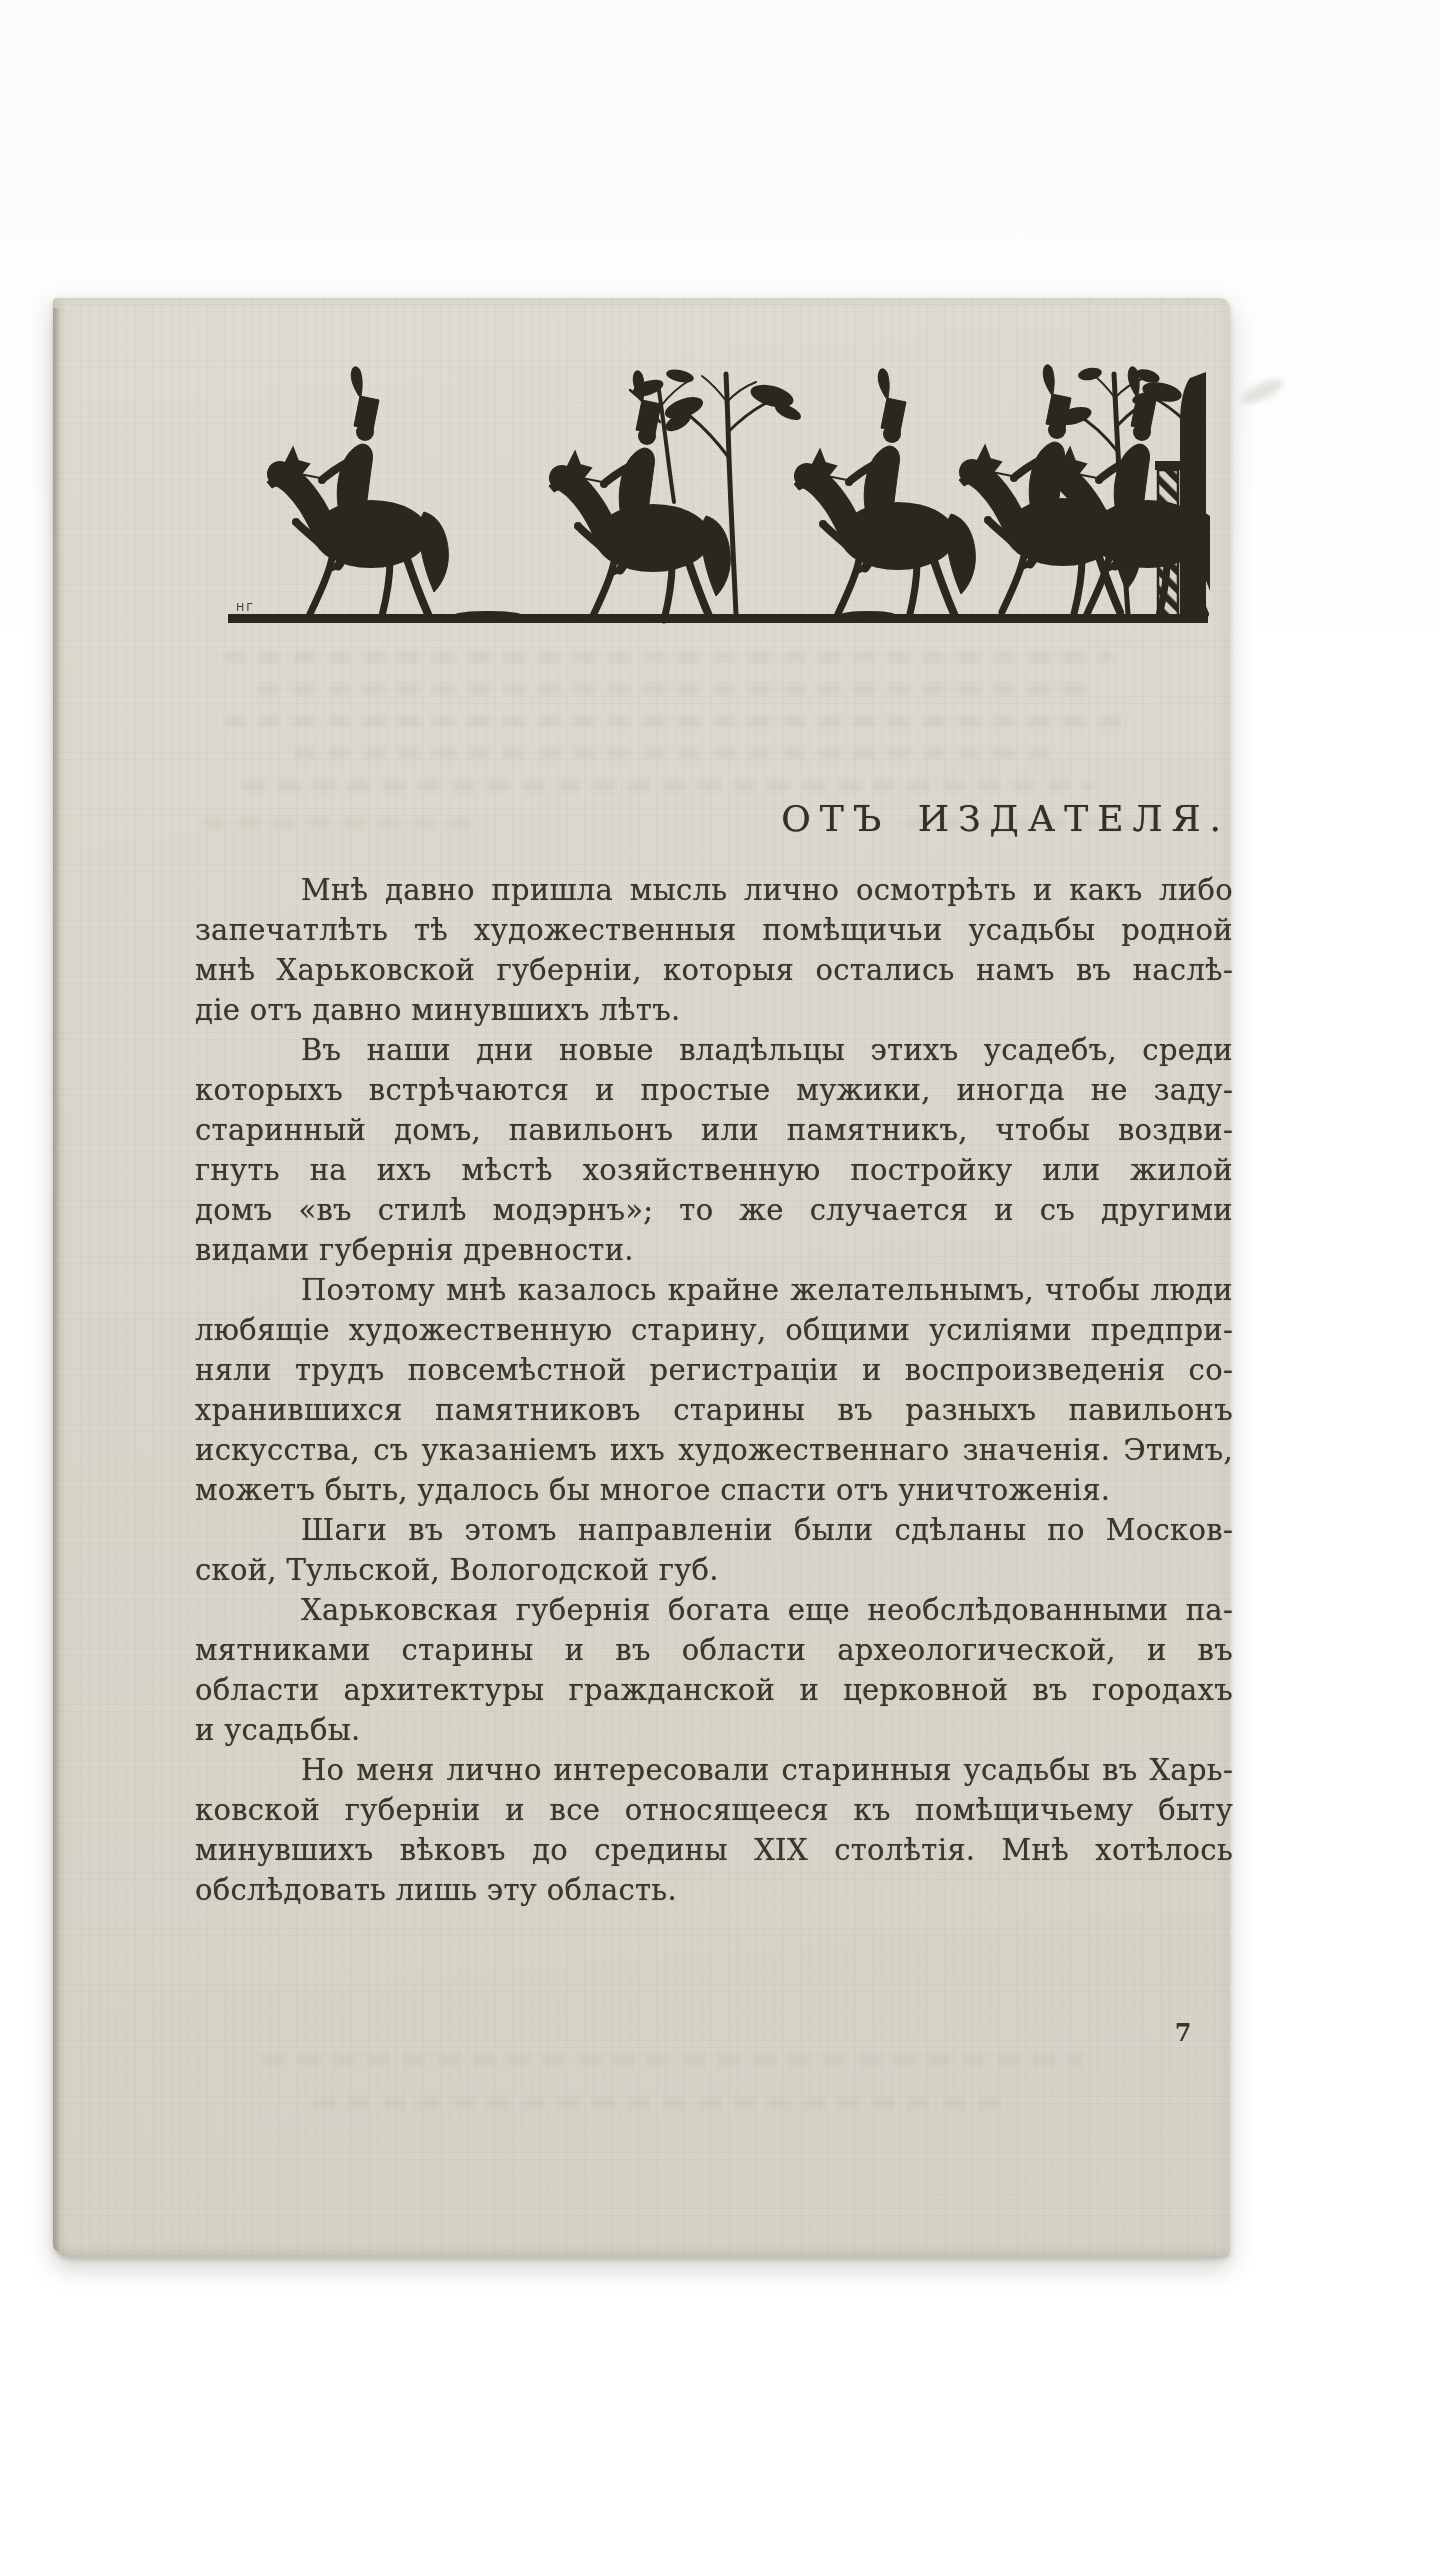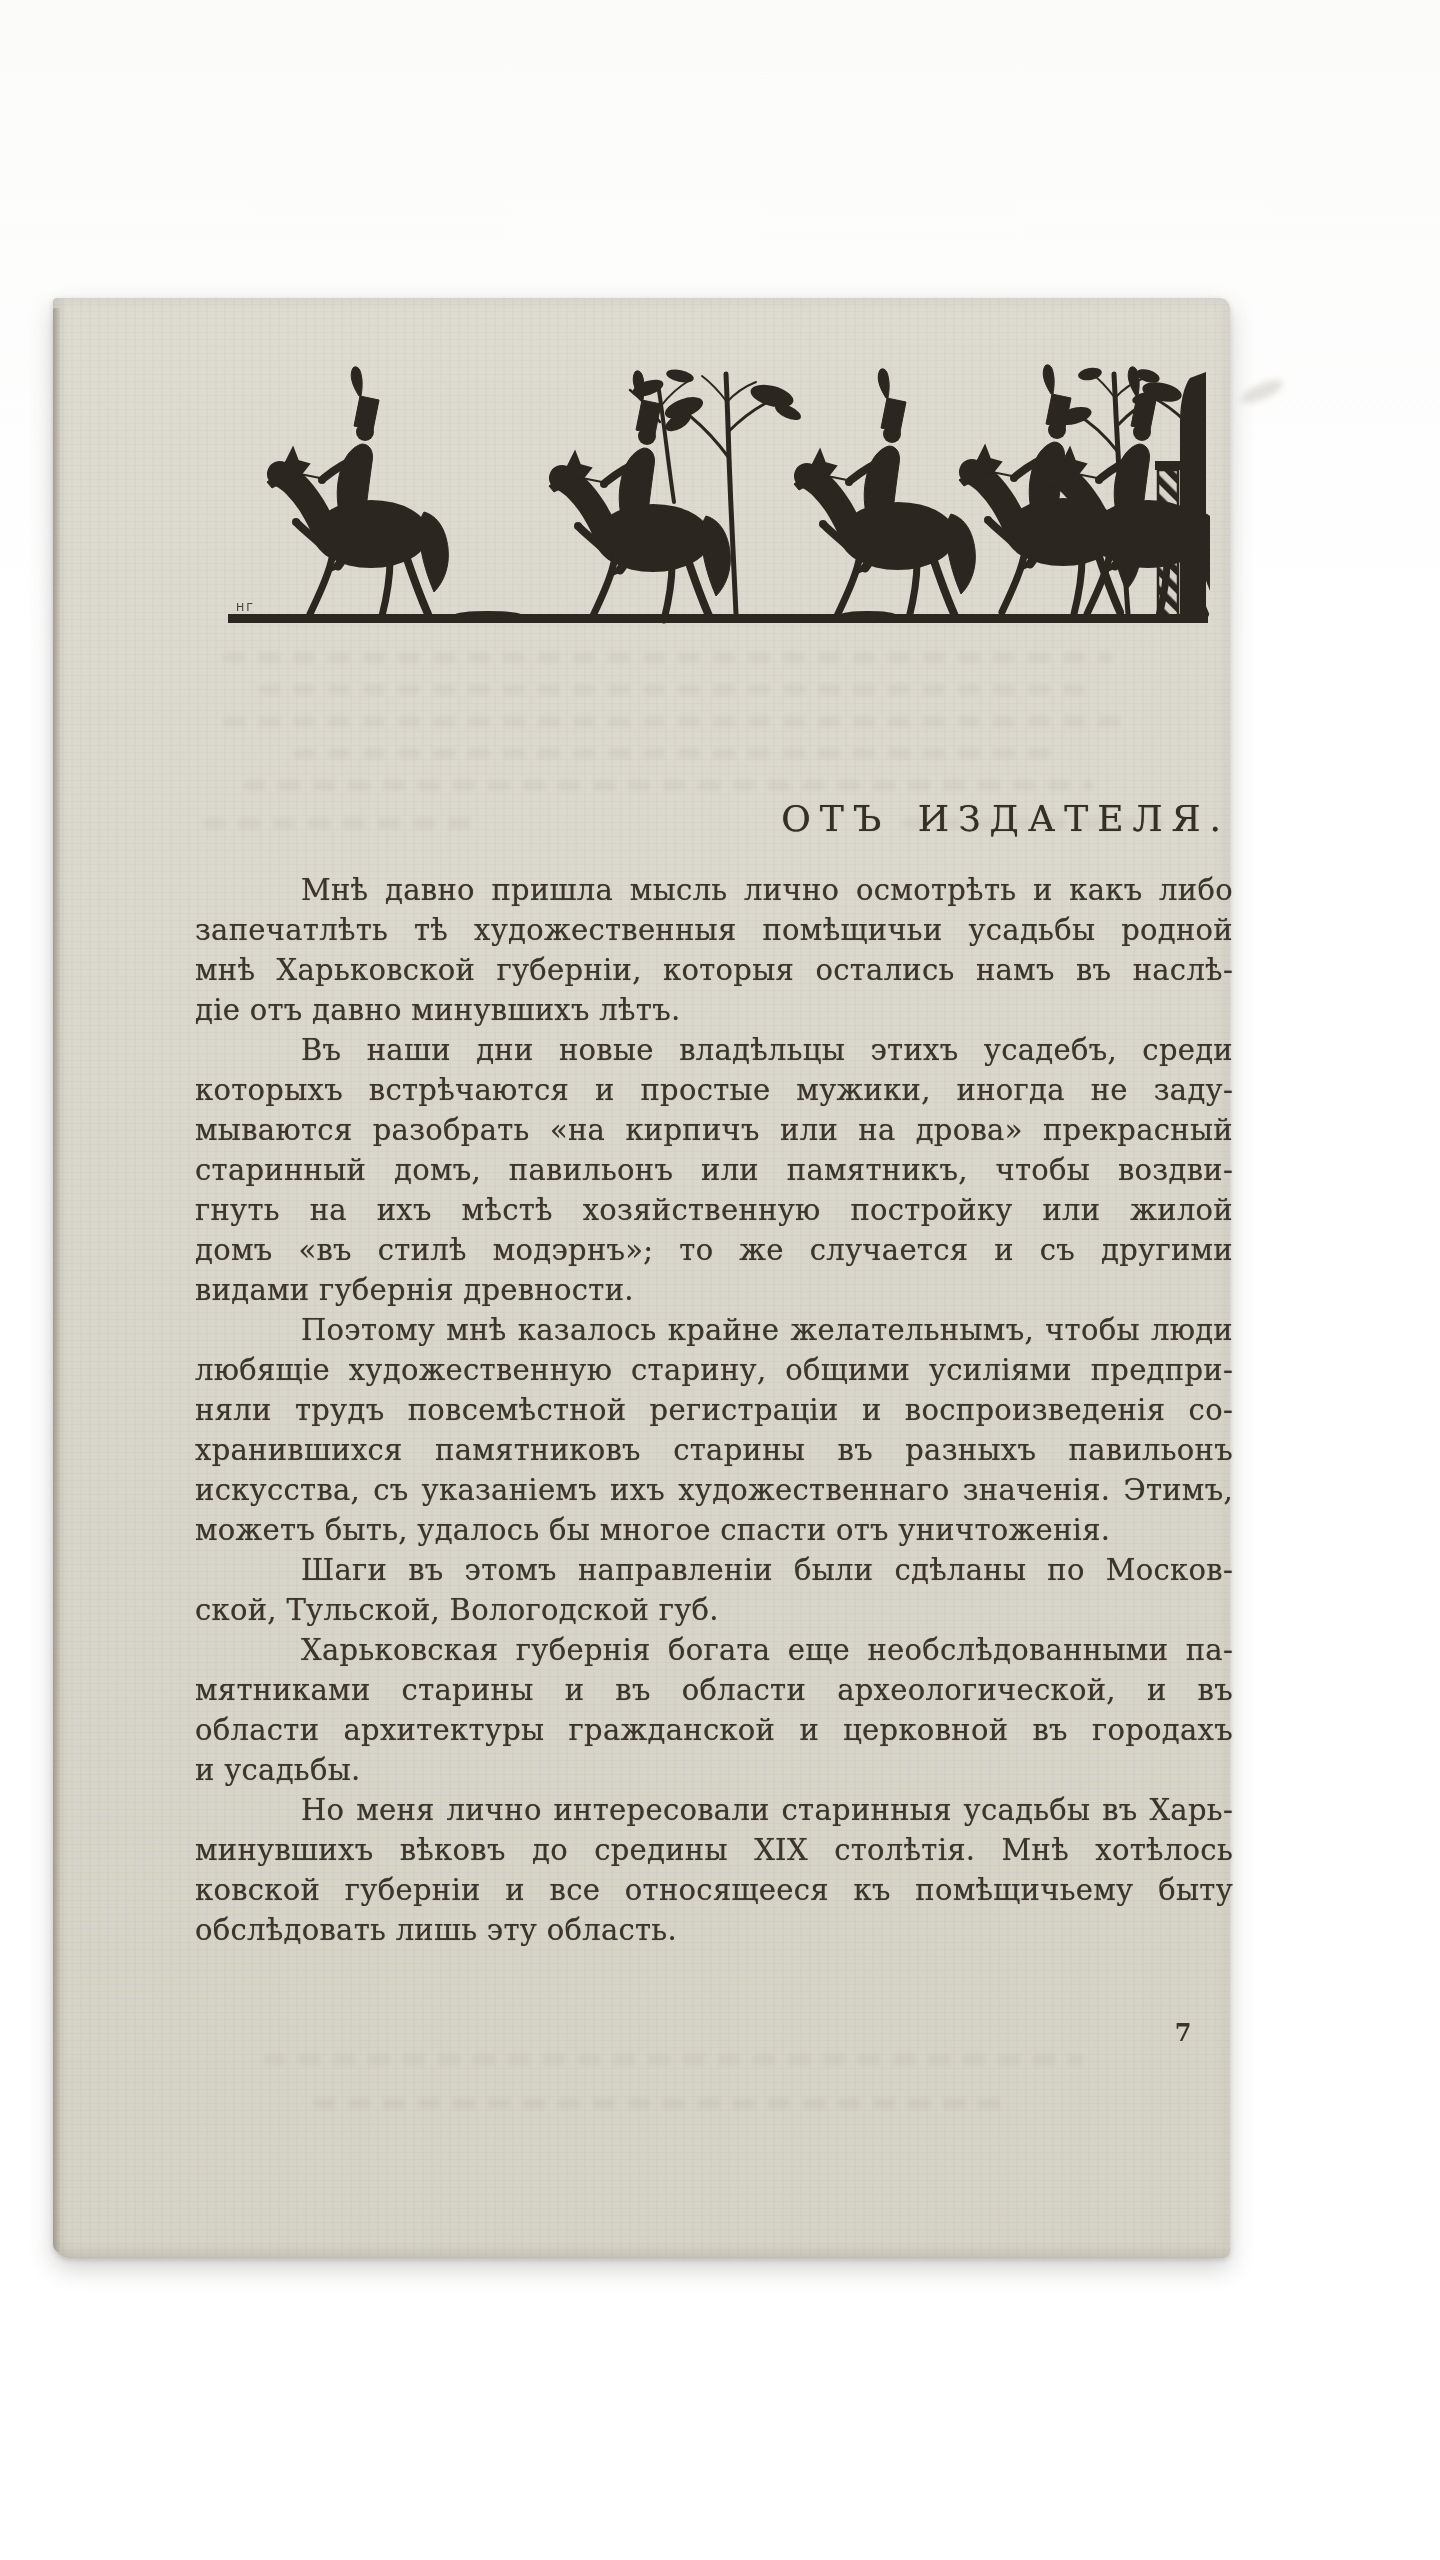--- a/index.html
+++ b/index.html
@@ -183,37 +183,36 @@
 
   <div class="title">ОТЪ ИЗДАТЕЛЯ.</div>
 
   <div class="text-block">
       <div class="line first">Мнѣ давно пришла мысль лично осмотрѣть и какъ либо</div>
       <div class="line">запечатлѣть тѣ художественныя помѣщичьи усадьбы родной</div>
       <div class="line">мнѣ Харьковской губерніи, которыя остались намъ въ наслѣ-</div>
       <div class="line last">діе отъ давно минувшихъ лѣтъ.</div>
       <div class="line first">Въ наши дни новые владѣльцы этихъ усадебъ, среди</div>
       <div class="line">которыхъ встрѣчаются и простые мужики, иногда не заду-</div>
-      <div class="line">мываются разобрать «на кирпичъ или на дрова» прекрасный</div>
       <div class="line">старинный домъ, павильонъ или памятникъ, чтобы воздви-</div>
       <div class="line">гнуть на ихъ мѣстѣ хозяйственную постройку или жилой</div>
       <div class="line">домъ «въ стилѣ модэрнъ»; то же случается и съ другими</div>
       <div class="line last">видами губернія древности.</div>
       <div class="line first">Поэтому мнѣ казалось крайне желательнымъ, чтобы люди</div>
       <div class="line">любящіе художественную старину, общими усиліями предпри-</div>
       <div class="line">няли трудъ повсемѣстной регистраціи и воспроизведенія со-</div>
       <div class="line">хранившихся памятниковъ старины въ разныхъ павильонъ</div>
       <div class="line">искусства, съ указаніемъ ихъ художественнаго значенія. Этимъ,</div>
       <div class="line last">можетъ быть, удалось бы многое спасти отъ уничтоженія.</div>
       <div class="line first">Шаги въ этомъ направленіи были сдѣланы по Москов-</div>
       <div class="line last">ской, Тульской, Вологодской губ.</div>
       <div class="line first">Харьковская губернія богата еще необслѣдованными па-</div>
       <div class="line">мятниками старины и въ области археологической, и въ</div>
       <div class="line">области архитектуры гражданской и церковной въ городахъ</div>
       <div class="line last">и усадьбы.</div>
       <div class="line first">Но меня лично интересовали старинныя усадьбы въ Харь-</div>
+      <div class="line">ковской губерніи и все относящееся къ помѣщичьему быту</div>
       <div class="line">минувшихъ вѣковъ до средины XIX столѣтія. Мнѣ хотѣлось</div>
-      <div class="line">ковской губерніи и все относящееся къ помѣщичьему быту</div>
       <div class="line last">обслѣдовать лишь эту область.</div>
     </div>
 
   <div class="page-number">7</div>
 </div>
 
 </body></html>

